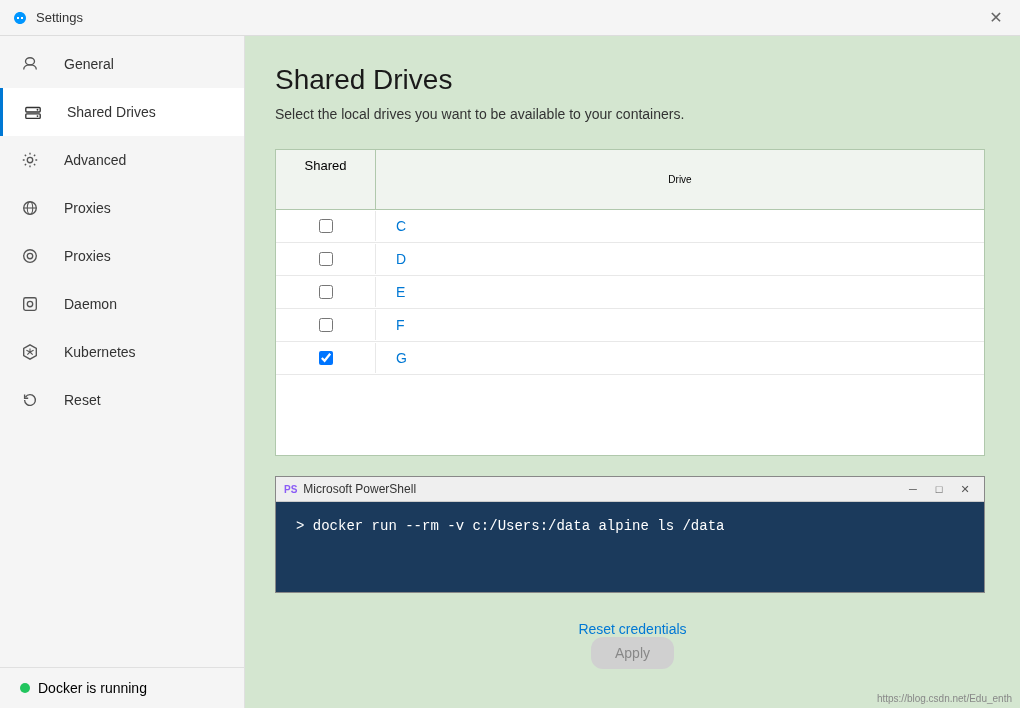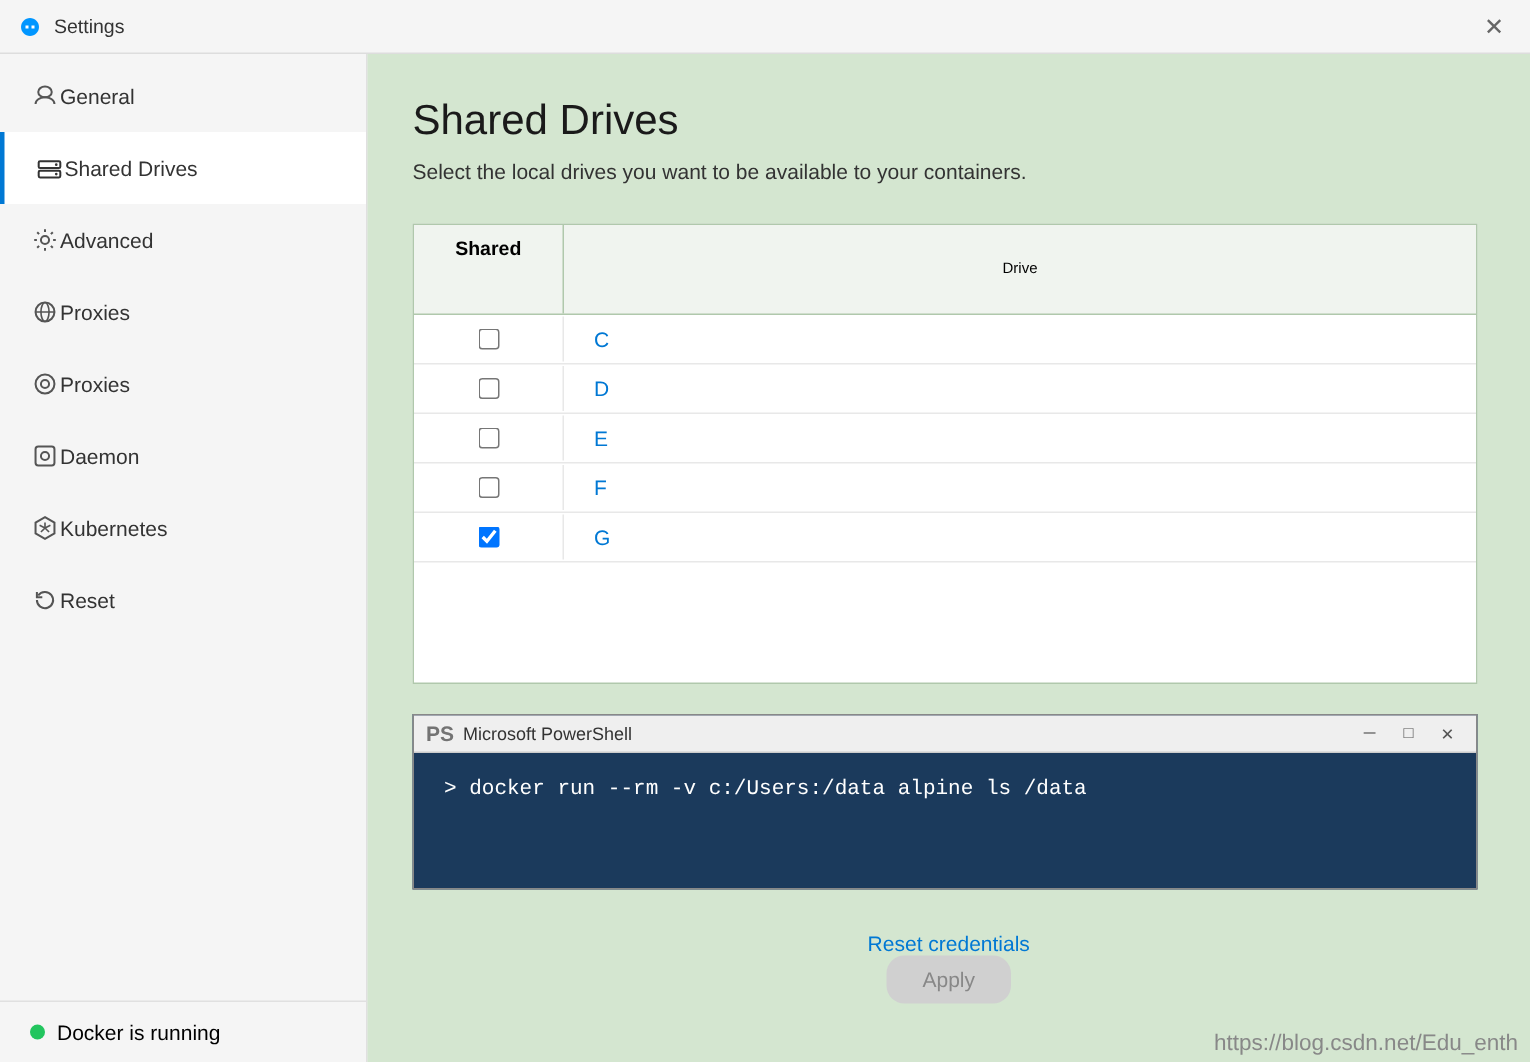--- a/index.html
+++ b/index.html
@@ -61,21 +61,21 @@
       background: #f5f5f5;
       border-right: 1px solid #e0e0e0;
       flex-shrink: 0;
       display: flex;
       flex-direction: column;
       padding-top: 4px;
     }
     .sidebar-item {
       display: flex;
       align-items: center;
-      gap: 0;
+      gap: 24px;
       padding: 14px 20px;
       cursor: pointer;
       color: #333;
       font-size: 14px;
       position: relative;
     }
     .sidebar-item.active {
       background: white;
       border-left: 3px solid #0078d4;
     }
@@ -130,21 +130,21 @@
     }
     .drives-table-header {
       display: flex;
       border-bottom: 1px solid #b0c8ac;
       background: #f0f4ef;
     }
     .col-shared {
       width: 100px;
       padding: 8px 12px;
       font-size: 13px;
-      font-weight: 700;
+      font-weight: 400;
       border-right: 1px solid #b0c8ac;
       text-align: center;
     }
     .col-drive {
       flex: 1;
       padding: 24px 12px;
       font-size: 10px;
       font-weight: 500;
       text-align: center;
     }
@@ -240,21 +240,21 @@
       border: none;
       padding: 8px 24px;
       font-size: 14px;
       cursor: not-allowed;
       border-radius: 12px;
     }
     .watermark {
       position: fixed;
       bottom: 4px;
       right: 8px;
-      font-size: 15px;
+      font-size: 10px;
       color: #888;
       text-align: center;
     }
 
     
     .icon-svg {
       width: 18px;
       height: 18px;
     }
   </style>
@@ -414,21 +414,21 @@
           <input type="checkbox" checked="" style="">
         </div>
         <div class="drive-letter-cell">G</div>
       </div>
       <div class="drives-empty-space"></div>
     </div>
 
     <div class="powershell-window">
       <div class="ps-titlebar">
         <div class="ps-titlebar-left">
-          <span style="color:#737373; font-size:14px; font-weight:bold;">PS</span>
+          <span style="color:#8b5cf6; font-size:10px; font-weight:bold;">PS</span>
           <span>Microsoft PowerShell</span>
         </div>
         <div class="ps-titlebar-controls">
           <button class="ps-ctrl-btn">─</button>
           <button class="ps-ctrl-btn">□</button>
           <button class="ps-ctrl-btn">✕</button>
         </div>
       </div>
       <div class="ps-content">
         <span>&gt; docker run --rm -v c:/Users:/data alpine ls /data</span>

